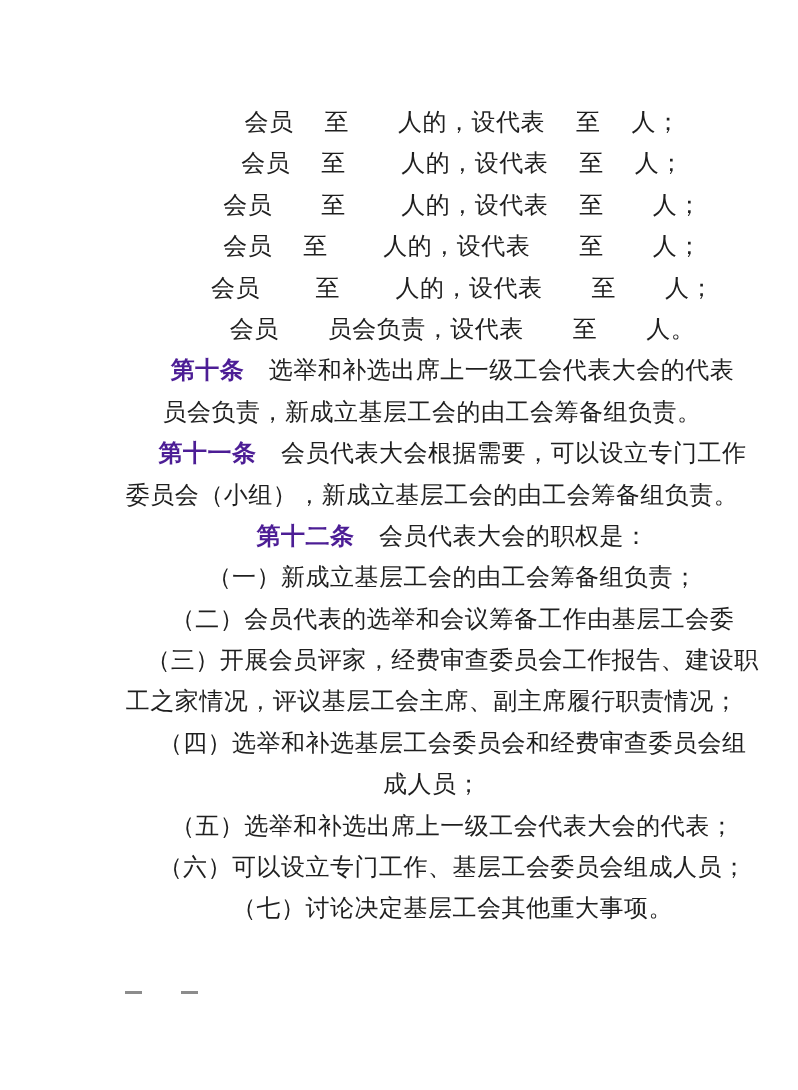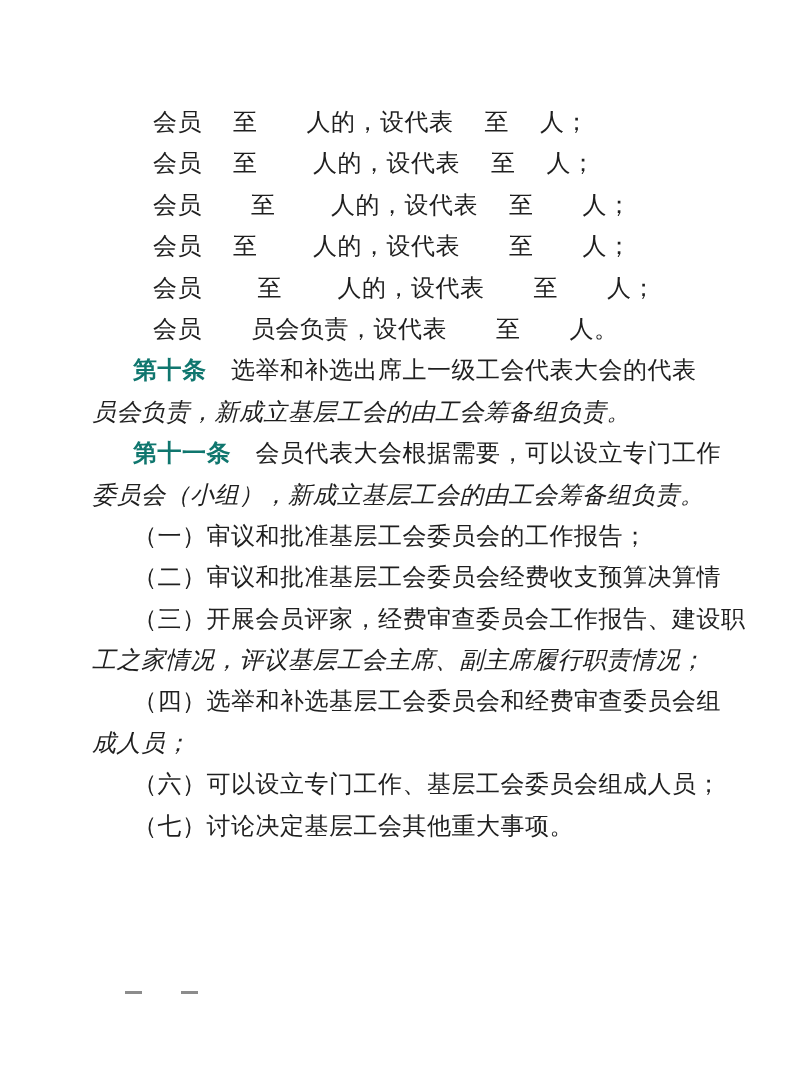--- a/index.html
+++ b/index.html
@@ -8,43 +8,44 @@
     background: #ffffff;
   }
   .page {
     position: relative;
     width: 798px;
     height: 1080px;
     background: #ffffff;
     overflow: hidden;
     font-family: "Liberation Serif", "DejaVu Serif", serif;
     color: #1f1f1f;
+    text-align: center;
   }
   .content {
     position: absolute;
     left: 92px;
     top: 101px;
     width: 680px;
   }
   .line {
     font-size: 24px;
     line-height: 41.4px;
     height: 41.4px;
     white-space: nowrap;
     letter-spacing: 0.5px;
   }
   
   .line.fill { text-indent: 61px; }
   
   .line.ind { text-indent: 41px; }
   
-  .line.cont { text-indent: 0; font-style: italic; }
+  .line.cont { text-indent: 0; }
   .lbl {
     font-weight: bold;
-    color: #0f766e;
+    color: #4c1d95;
     font-family: "Liberation Sans", "DejaVu Sans", sans-serif;
   }
   .footer {
     position: absolute;
     left: 125px;
     top: 991px;
     height: 4px;
   }
   .dash {
     display: inline-block;
@@ -67,27 +68,29 @@
     <div class="line fill"><span class="lbl"></span><span>会员　 至　　 人的，设代表　　至　　人；</span></div>
     <div class="line fill"><span class="lbl"></span><span>会员　　 至　　 人的，设代表　　至　　人；</span></div>
     <div class="line fill"><span class="lbl"></span><span>会员　　员会负责，设代表　　至　　人。</span></div>
 
     <div class="line ind"><span class="lbl">第十条　</span><span>选举和补选出席上一级工会代表大会的代表</span></div>
     <div class="line cont"><span class="lbl"></span><span>员会负责，新成立基层工会的由工会筹备组负责。</span></div>
 
     <div class="line ind"><span class="lbl">第十一条　</span><span>会员代表大会根据需要，可以设立专门工作</span></div>
     <div class="line cont"><span class="lbl"></span><span>委员会（小组），新成立基层工会的由工会筹备组负责。</span></div>
 
+    <div class="line ind"><span class="lbl">第十二条　</span><span>会员代表大会的职权是：</span></div>
 
-    <div class="line ind"><span class="lbl"></span><span>（一）审议和批准基层工会委员会的工作报告；</span></div>
-    <div class="line ind"><span class="lbl"></span><span>（二）审议和批准基层工会委员会经费收支预算决算情</span></div>
+    <div class="line ind"><span class="lbl"></span><span>（一）新成立基层工会的由工会筹备组负责；</span></div>
+    <div class="line ind"><span class="lbl"></span><span>（二）会员代表的选举和会议筹备工作由基层工会委</span></div>
     <div class="line ind"><span class="lbl"></span><span>（三）开展会员评家，经费审查委员会工作报告、建设职</span></div>
     <div class="line cont"><span class="lbl"></span><span>工之家情况，评议基层工会主席、副主席履行职责情况；</span></div>
     <div class="line ind"><span class="lbl"></span><span>（四）选举和补选基层工会委员会和经费审查委员会组</span></div>
     <div class="line cont"><span class="lbl"></span><span>成人员；</span></div>
+    <div class="line ind"><span class="lbl"></span><span>（五）选举和补选出席上一级工会代表大会的代表；</span></div>
     <div class="line ind"><span class="lbl"></span><span>（六）可以设立专门工作、基层工会委员会组成人员；</span></div>
     <div class="line ind"><span class="lbl"></span><span>（七）讨论决定基层工会其他重大事项。</span></div>
 
   </div>
 
   <div class="footer">
     <span class="dash"></span><span class="dash"></span>
   </div>
 </div>
 

